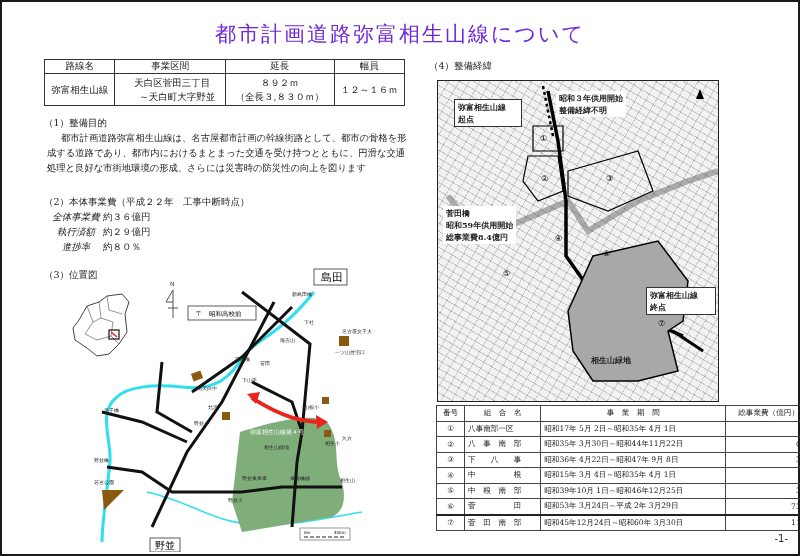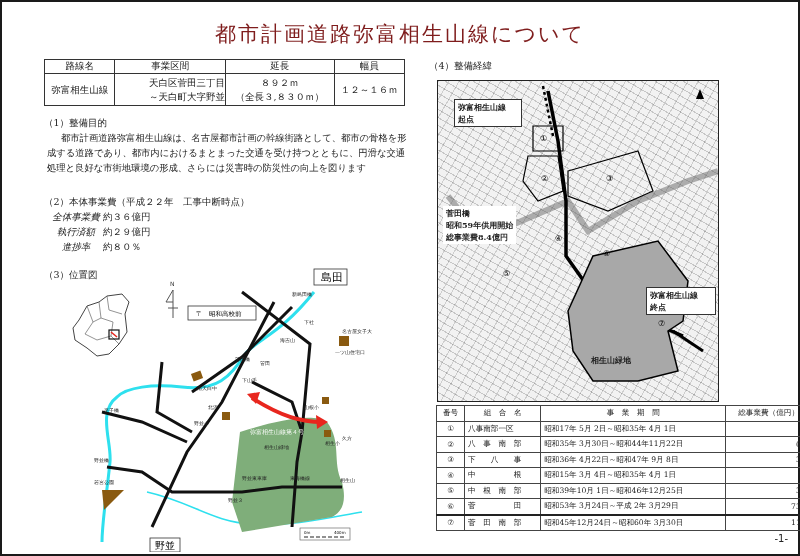--- a/index.html
+++ b/index.html
@@ -2,27 +2,27 @@
 <html><head>
 <meta charset="utf-8">
 <style>
   html, body { margin:0; padding:0; background:#fff; }
   body { width:800px; height:556px; position:relative; overflow:hidden;
          font-family:"DejaVu Serif","Liberation Serif",serif; color:#222; }
   .frame { position:absolute; left:0; top:0; width:796px; height:552px;
            border:2px solid #1a1a1a; background:#fff; }
   .title { position:absolute; left:0; right:0; top:18px; text-align:center;
            font-family:"DejaVu Sans","Liberation Sans",sans-serif; font-size:21px;
-           letter-spacing:2px; color:#7f1d1d; }
+           letter-spacing:2px; color:#6d28d9; }
   table { border-collapse:collapse; }
   .route-table { position:absolute; left:42px; top:57px; width:361px; font-size:9.5px; }
   .route-table td, .route-table th { border:1px solid #333; text-align:center; font-weight:normal; padding:0; }
   .route-table th { height:13px; }
   .route-table td { height:31px; line-height:14px; }
-  .route-table td.left { text-align:right; padding-left:4px;font-family:Liberation Serif, serif; }
+  .route-table td.left { text-align:center; padding-left:4px;font-family:Liberation Serif, serif; }
   .sec { position:absolute; font-size:9.5px; line-height:15px;text-align:center; }
   .para { position:absolute; left:45px; top:128px; width:360px; font-size:9.3px; line-height:15px; text-indent:14px; }
   .cost-row { display:flex; }
   .cost-row span:first-child { width:54px;font-style:italic; }
 
   
   .rmap { position:absolute; left:435px; top:78px; width:280px; height:320px;
           border:1px solid #222; overflow:hidden;
           background-color:#f2f2f2;
           background-image:
@@ -182,20 +182,22 @@
         <text x="103" y="100">②</text>
         <text x="168" y="100">③</text>
         <text x="117" y="160">④</text>
         <text x="65" y="195">⑤</text>
         <text x="165" y="175">⑥</text>
         <text x="220" y="245">⑦</text>
       </g>
     </svg>
     <div class="rbox" style="left:16px;top:18px;width:60px;white-space:pre-line">弥富相生山線
 起点</div>
+    <div class="rnote" style="left:118px;top:10px;white-space:pre-line">昭和３年供用開始
+整備経緯不明</div>
     <div class="rnote" style="left:5px;top:125px;white-space:pre-line">菅田橋
 昭和59年供用開始
 総事業費8.4億円</div>
     <div class="rbox" style="left:208px;top:206px;width:62px;white-space:pre-line">弥富相生山線
 終点</div>
     <div class="rnote" style="left:150px;top:272px;background:transparent">相生山緑地</div>
   </div>
 
   <table class="hist-table">
     <tbody>

